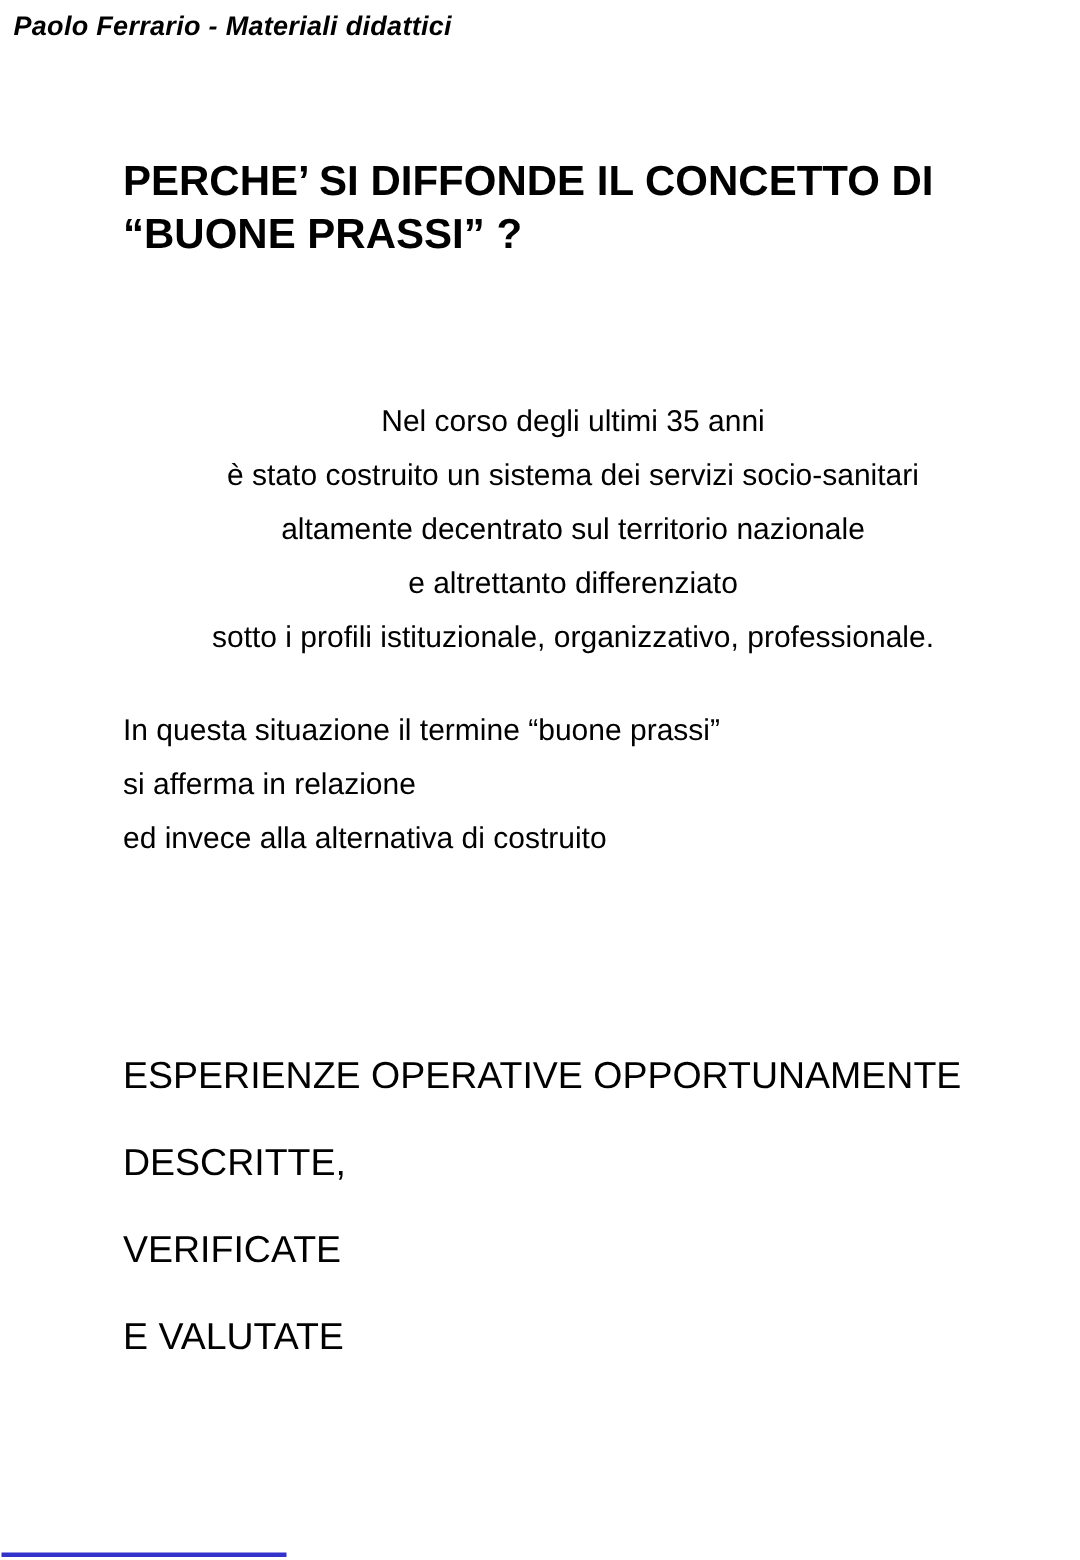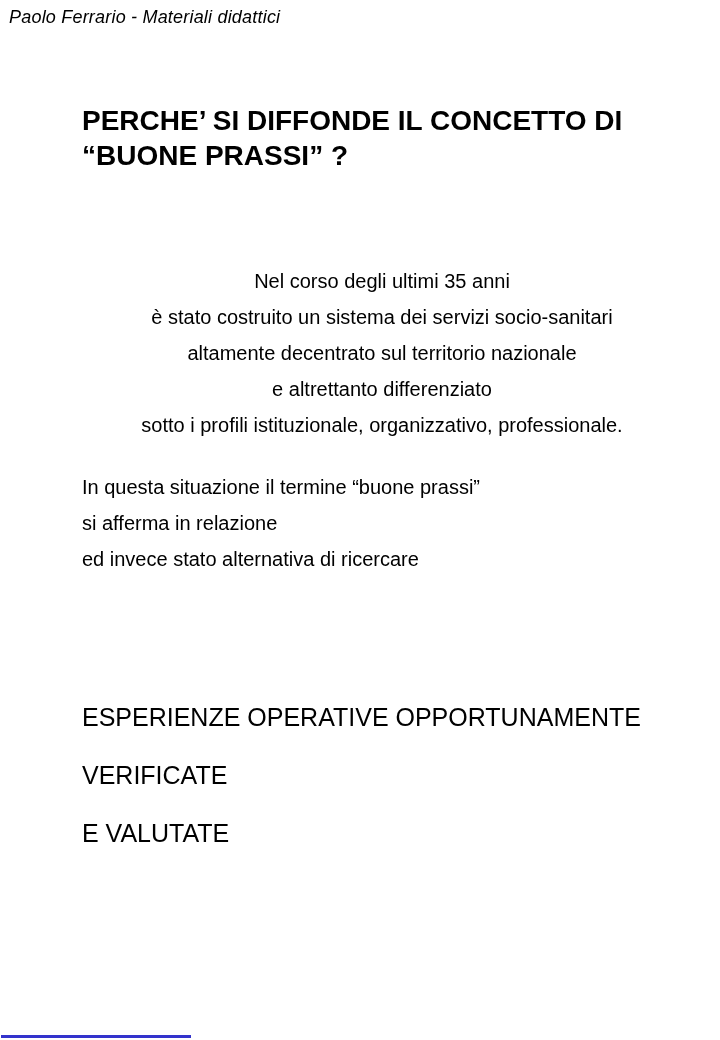--- a/index.html
+++ b/index.html
@@ -14,21 +14,21 @@
     background: #ffffff;
     overflow: hidden;
     font-family: "Liberation Sans", sans-serif;
     color: #000000;
   }
   .header {
     position: absolute;
     top: 7px;
     left: 9px;
     font-size: 18px;
-    font-weight: normal;
+    font-weight: bold;
     font-style: italic;
     letter-spacing: 0.2px;
     white-space: nowrap;
   }
   .title {
     position: absolute;
     top: 103px;
     left: 82px;
     width: 572px;
     text-align: left;
@@ -77,24 +77,25 @@
     <div>Nel corso degli ultimi 35 anni</div>
     <div>è stato costruito un sistema dei servizi socio-sanitari</div>
     <div>altamente decentrato sul territorio nazionale</div>
     <div>e altrettanto differenziato</div>
     <div>sotto i profili istituzionale, organizzativo, professionale.</div>
   </div>
 
   <div class="para para-2">
     <div>In questa situazione il termine “buone prassi”</div>
     <div>si afferma in relazione</div>
-    <div>ed invece stato alternativa di ricercare</div>
+    <div>ed invece alla alternativa di costruito</div>
   </div>
 
   <div class="conclusion">
     <div>ESPERIENZE OPERATIVE OPPORTUNAMENTE</div>
+    <div>DESCRITTE,</div>
     <div>VERIFICATE</div>
     <div>E VALUTATE</div>
   </div>
 
   <div class="footer-underline" style="background: rgb(51, 51, 204);"></div>
 
 </div>
 
 </body></html>

